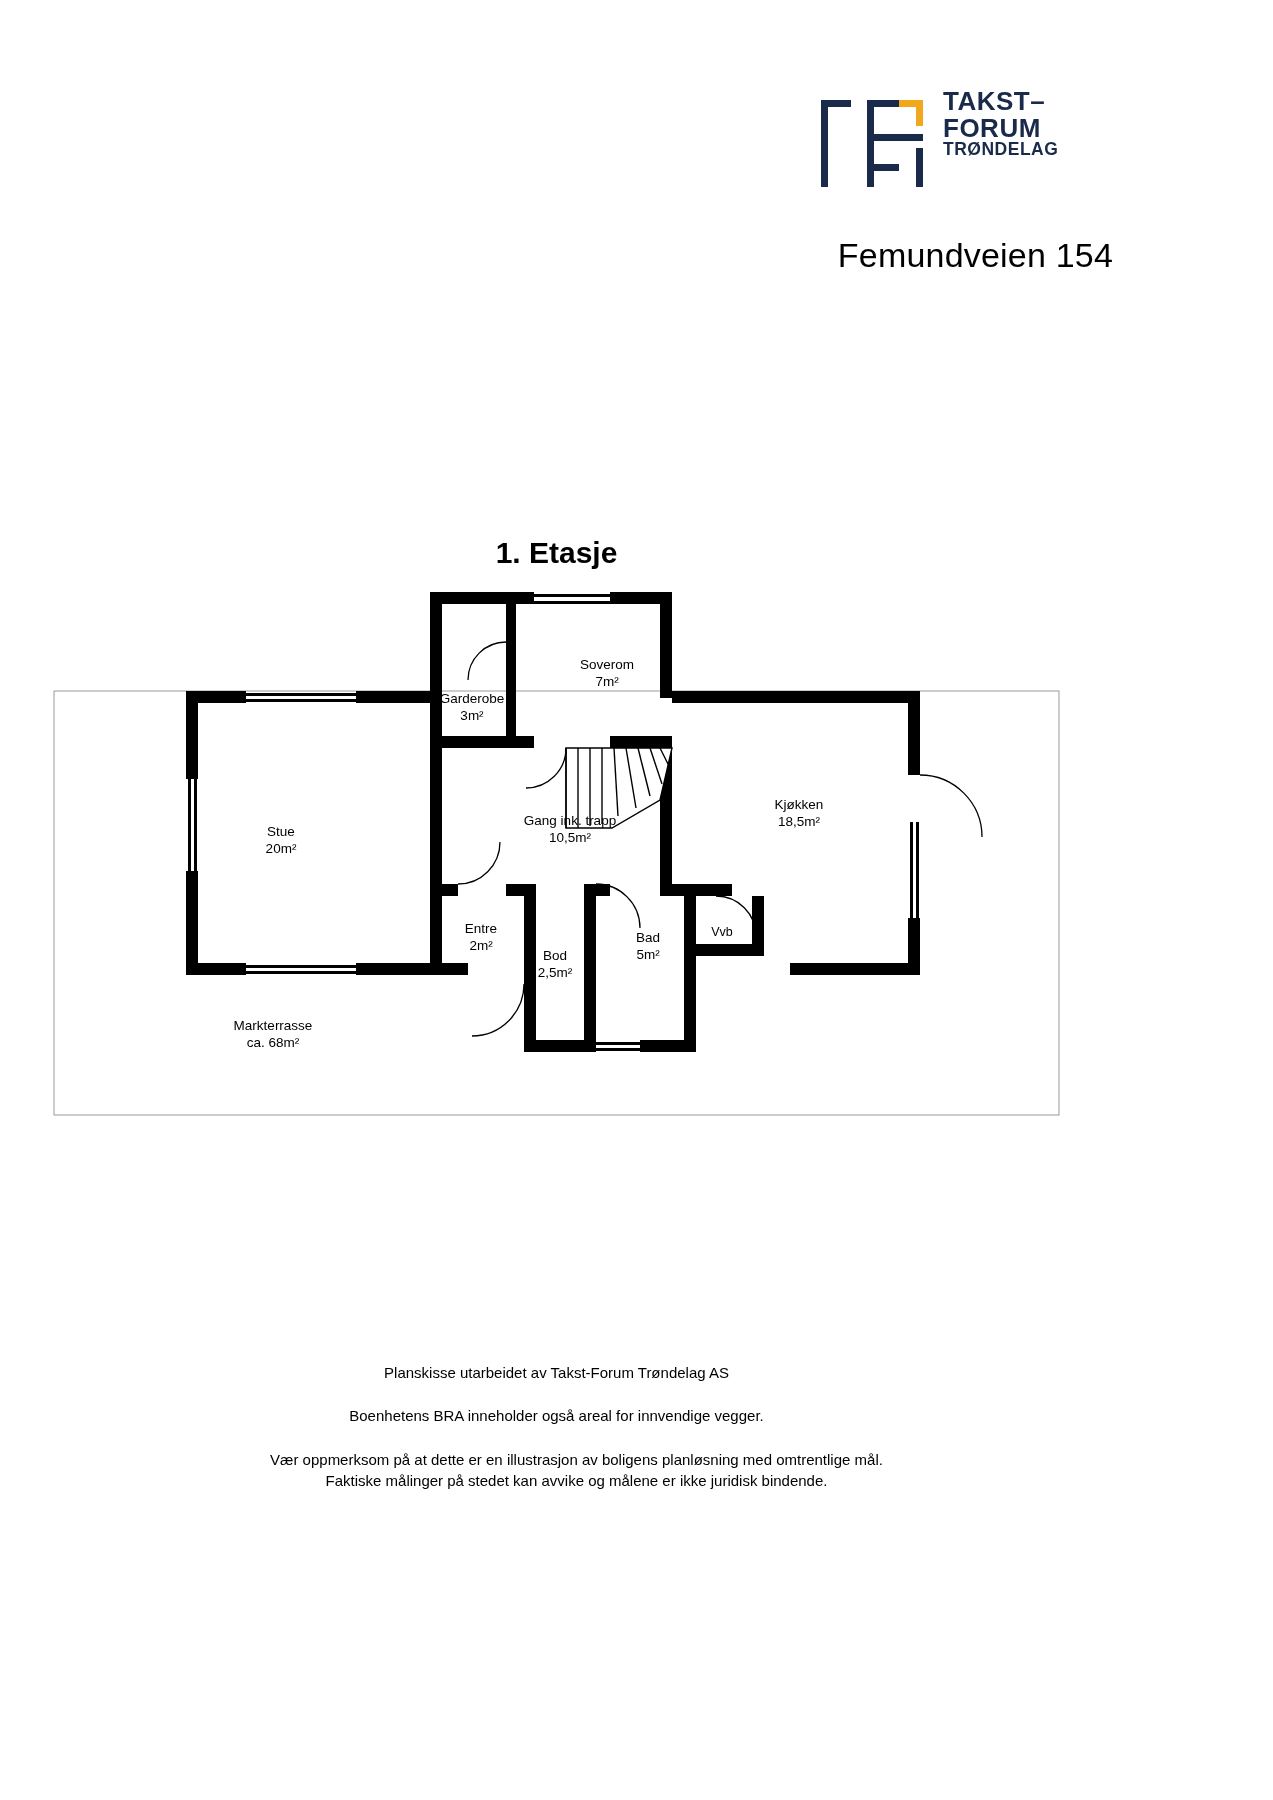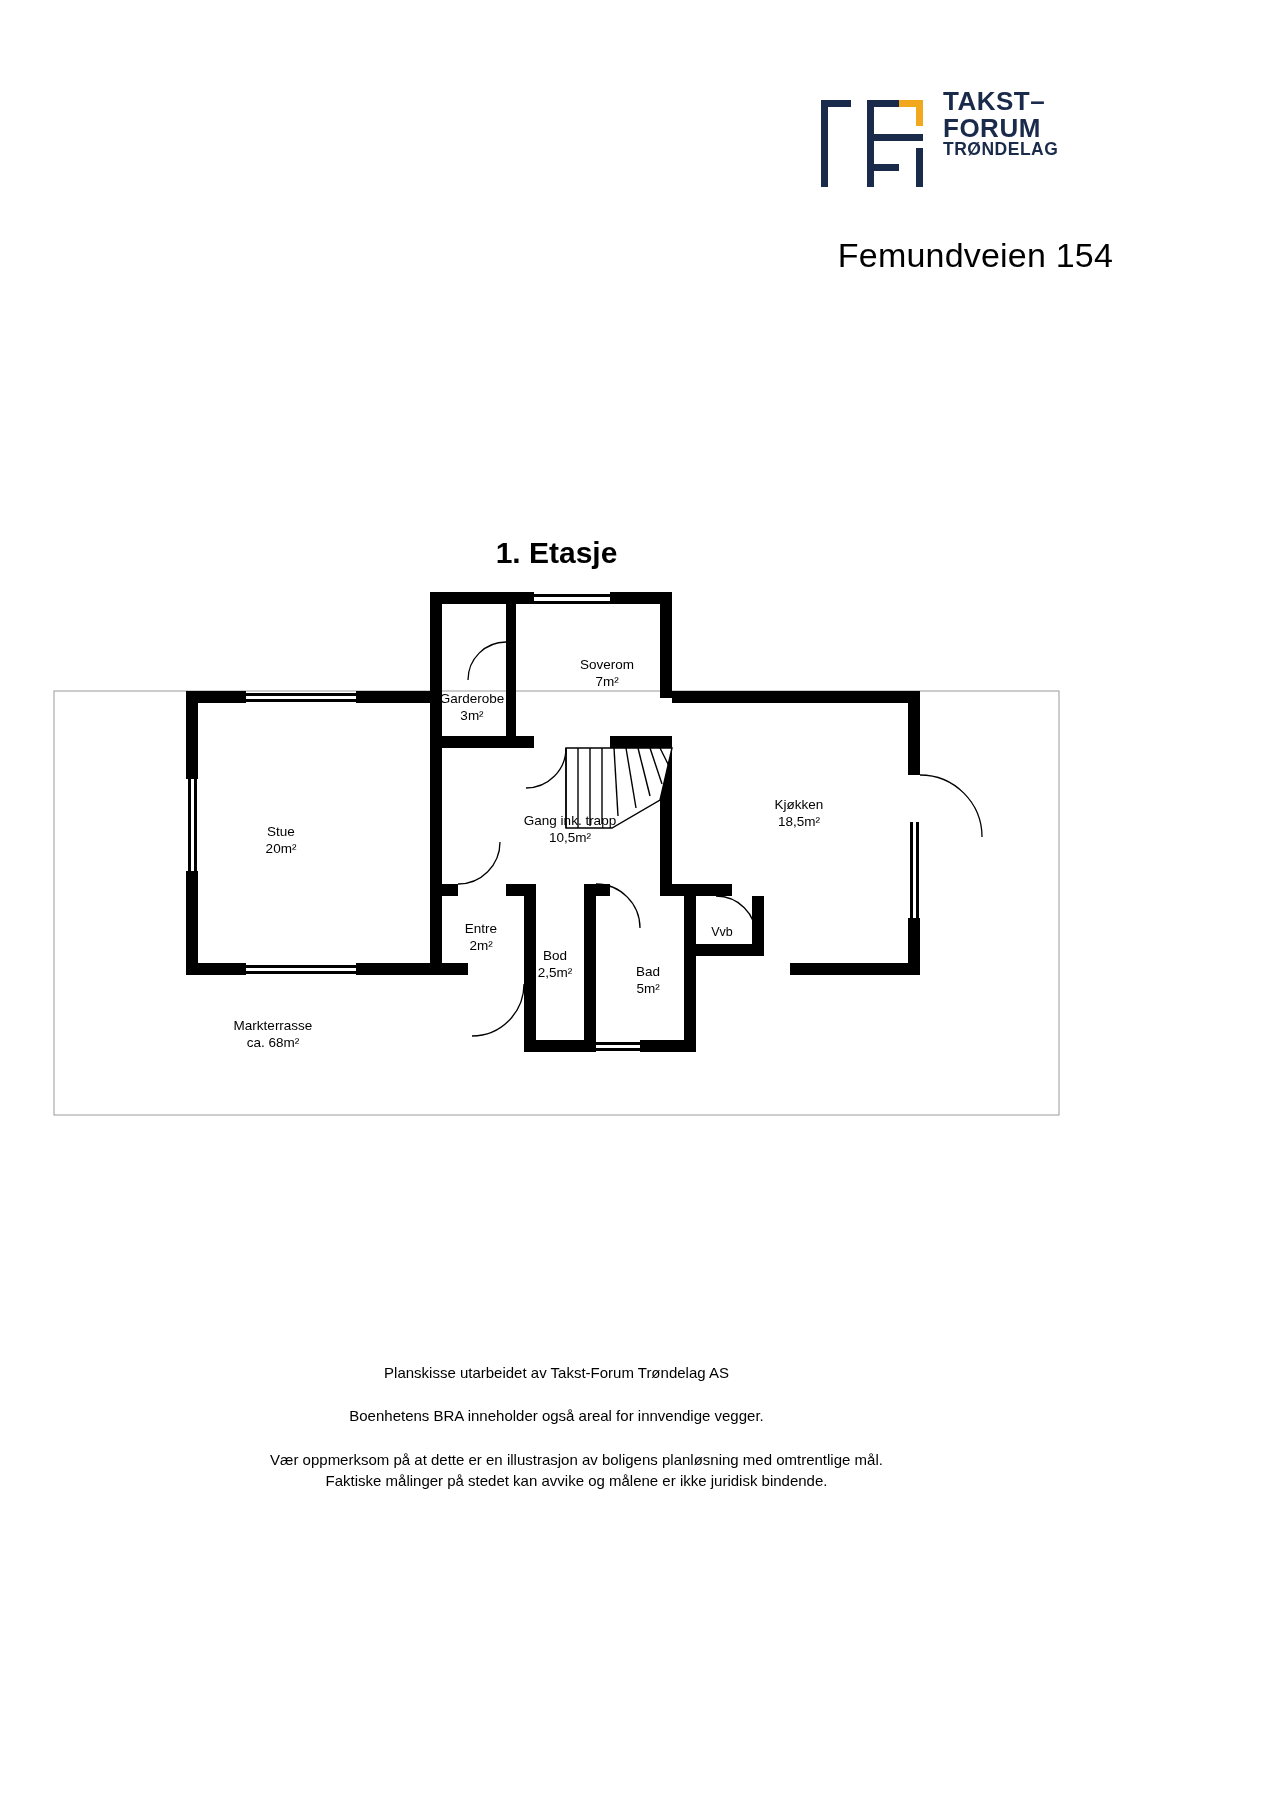--- a/index.html
+++ b/index.html
@@ -285,21 +285,21 @@
 <div class="room-label" style="left:481px; top:920px;">
   <span class="nm">Entre</span>
   <span class="ar">2m²</span>
 </div>
 
 <div class="room-label" style="left:555px; top:947px;">
   <span class="nm">Bod</span>
   <span class="ar">2,5m²</span>
 </div>
 
-<div class="room-label" style="left:648px; top:963px;">
+<div class="room-label" style="left:648px; top:929px;">
   <span class="nm">Bad</span>
   <span class="ar">5m²</span>
 </div>
 
 <div class="room-label small" style="left:722px; top:924px;">
   <span class="nm">Vvb</span>
 </div>
 
 <div class="room-label" style="left:273px; top:1017px;">
   <span class="nm">Markterrasse</span>

